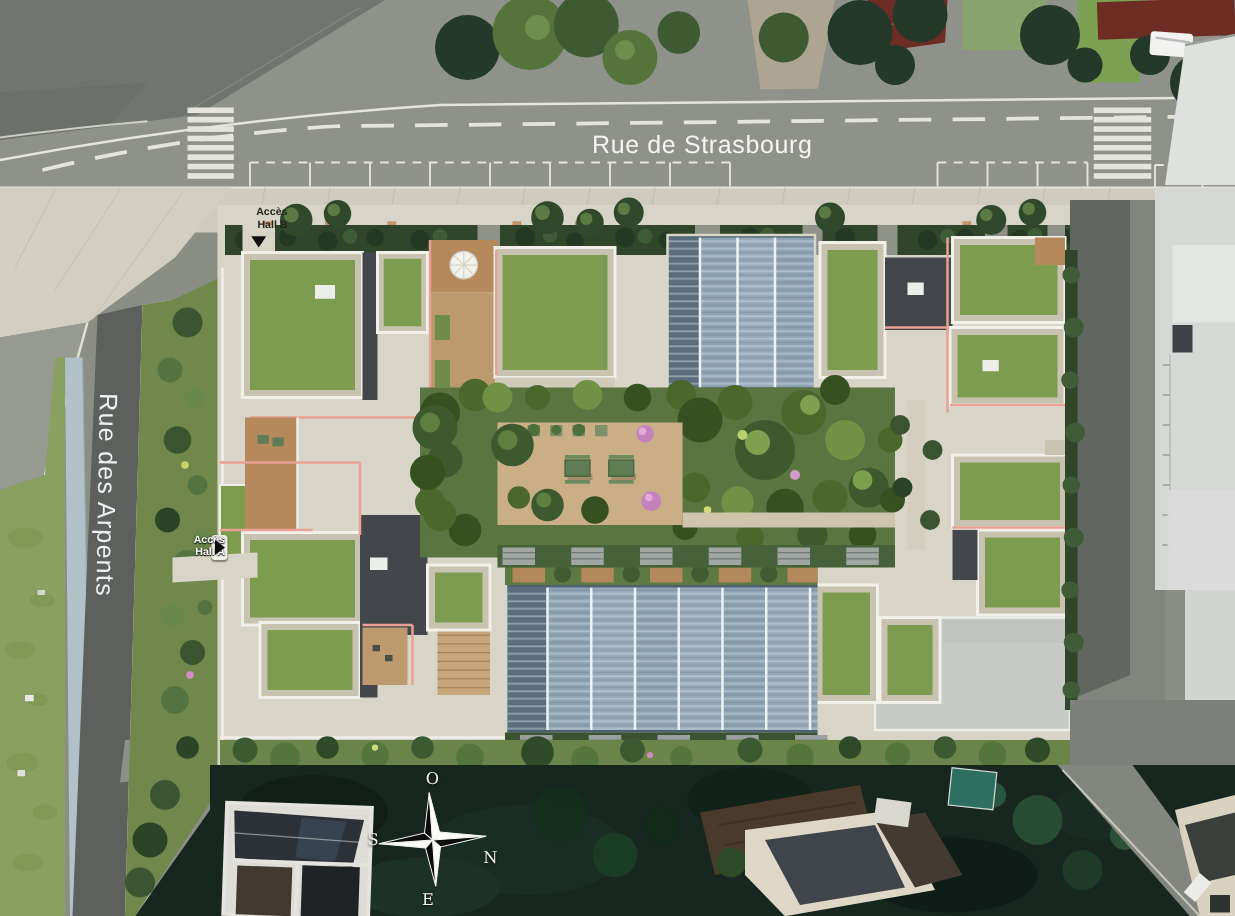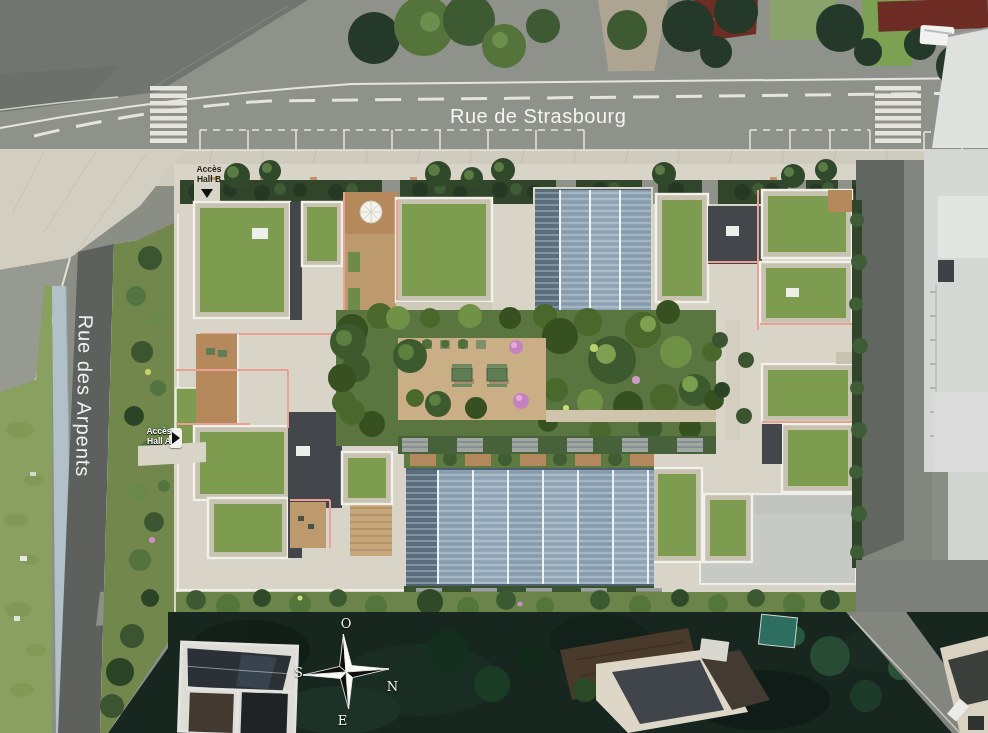--- a/index.html
+++ b/index.html
@@ -22,24 +22,24 @@
   .f-dark{fill:var(--darkRoof)} .f-glass{fill:var(--glass)} .f-glassD{fill:var(--glassDark)}
   .f-terra{fill:var(--terracotta)} .f-pave{fill:var(--courtyardPave)} .f-gray{fill:var(--grayBuilding)}
   .f-drive{fill:var(--driveway)} .f-teal{fill:var(--darkTeal)} .f-strip{fill:var(--blueStrip)}
   .f-red{fill:var(--redRoof)} .f-pool{fill:var(--poolTeal)}
   .f-veg{fill:var(--veg)} .f-mark{fill:var(--marking)}
   .s-mark{stroke:var(--marking);fill:none}
   .s-salmon{stroke:var(--salmon);fill:none}
   .gravel-roof{fill:var(--gravel);stroke:var(--parapet);stroke-width:2.4;}
   
   .lbl{position:absolute;color:#f4f4f0;pointer-events:none;}
-  .street-strasbourg{left:450px;top:105px;width:200px;text-align:left;font-size:20px;letter-spacing:.5px;}
+  .street-strasbourg{left:450px;top:105px;width:200px;text-align:right;font-size:20px;letter-spacing:.5px;}
   .street-arpents{left:84px;top:396px;font-size:20px;letter-spacing:1px;white-space:nowrap;
     transform:translate(-50%,-50%) rotate(91deg);color:#eef0f2;}
-  .access{position:absolute;font-size:8.5px;line-height:1.2;font-weight:600;text-align:center;width:42px;}
+  .access{position:absolute;font-size:8.5px;line-height:1.2;font-weight:600;text-align:right;width:42px;}
   .access-b{left:188px;top:164px;color:#26261d;}
   .access-a{left:138px;top:426px;color:#ffffff;text-shadow:0 1px 1px #000,0 0 2px rgba(0,0,0,.65);}
   .access span{display:block;}
   .tri{position:absolute;width:0;height:0;}
   .tri-down{left:201px;top:189px;border-left:6px solid transparent;border-right:6px solid transparent;border-top:9px solid #111;}
   .bubble-a{position:absolute;left:169px;top:428px;width:13px;height:20px;background:#f2f1ec;border-radius:3px;box-shadow:0 1px 1px rgba(0,0,0,.4);}
   .tri-right{left:172px;top:432px;border-top:6px solid transparent;border-bottom:6px solid transparent;border-left:8px solid #0c0c0c;}
   
   .compass{position:absolute;left:294px;top:616px;width:104px;height:112px;}
   .compass svg{position:absolute;left:0;top:0;}

